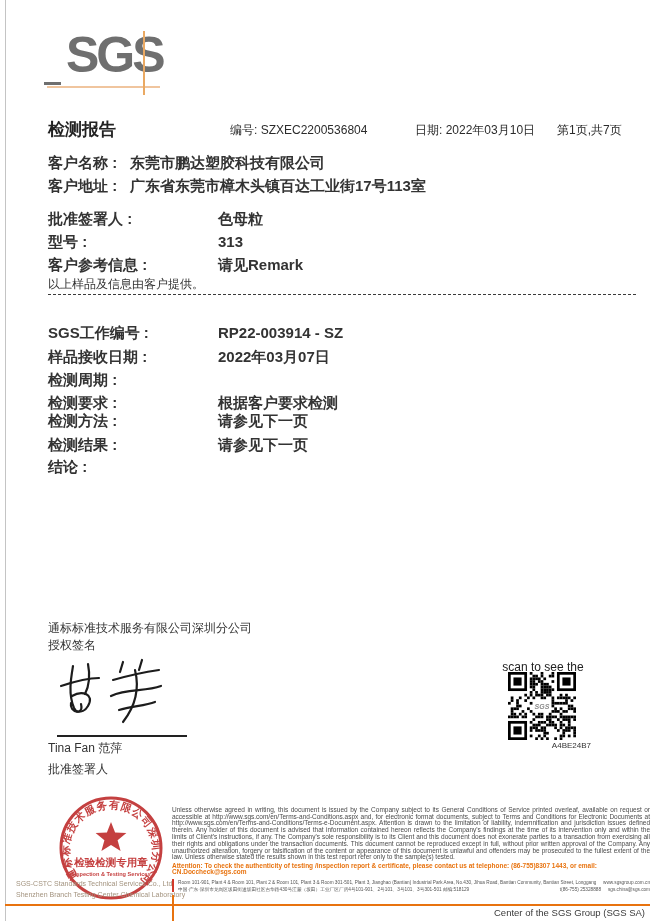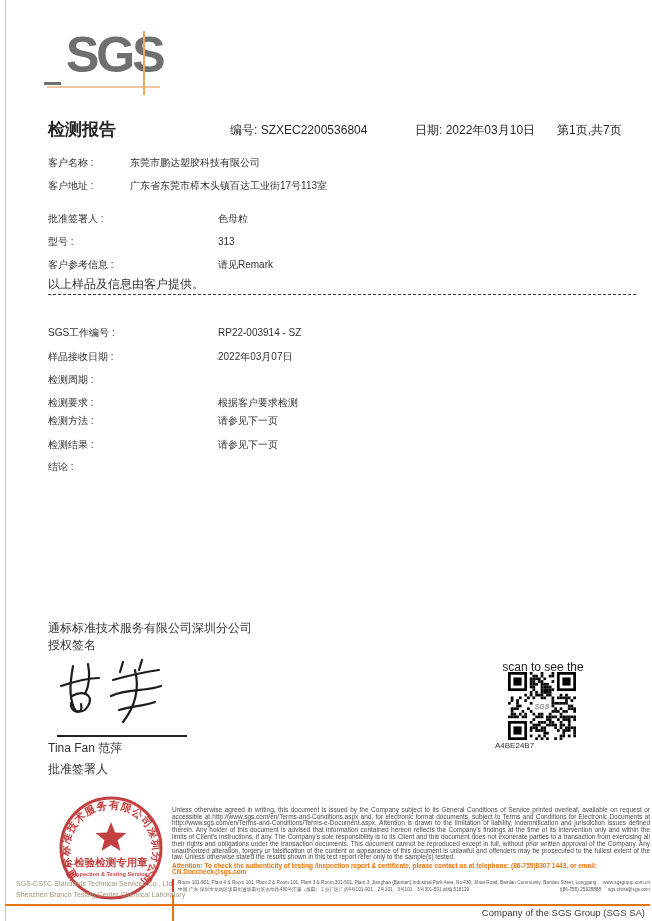--- a/index.html
+++ b/index.html
@@ -16,37 +16,37 @@
   .logo-underscore{position:absolute;left:44px;top:82px;width:17px;height:3px;background:#6f6f6f;}
   .logo-hline{position:absolute;left:47px;top:86px;width:113px;height:2px;background:#f0c59e;}
   .logo-vline{position:absolute;left:143px;top:31px;width:2px;height:64px;background:#eaa963;}
 
   .title{position:absolute;left:48px;top:118px;font-size:17px;font-weight:bold;color:#222;}
   .hdr-no{position:absolute;left:230px;top:122px;font-size:12px;}
   .hdr-date{position:absolute;left:415px;top:122px;font-size:12px;}
   .hdr-page{position:absolute;left:557px;top:122px;font-size:12px;}
 
   
-  .row{position:absolute;left:48px;display:flex;font-size:10px;line-height:15px;color:#333;}
+  .row{position:absolute;left:48px;display:flex;font-size:15px;line-height:15px;color:#333;font-weight:bold;}
   .row .lbl{flex:0 0 170px;}
   .row.narrow .lbl{flex:0 0 82px;}
   .row .val{white-space:nowrap;}
   .row .val.para{white-space:normal;width:412px;line-height:19px;}
   .note{position:absolute;left:48px;font-size:12px;color:#333;}
   .dashline{position:absolute;left:48px;top:294px;width:588px;border-top:1.5px dashed #3a3a3a;}
 
   
   .sig-underline{position:absolute;left:57px;top:735px;width:130px;height:1.5px;background:#222;}
   .sig-svg{position:absolute;left:55px;top:658px;}
 
   
   .qr-caption{position:absolute;left:495px;top:660px;width:96px;text-align:center;
     font-size:12px;color:#222;letter-spacing:0;}
   .qr-box{position:absolute;left:508px;top:672px;width:68px;height:68px;}
-  .qr-code-text{position:absolute;left:495px;top:741px;width:96px;text-align:left;
+  .qr-code-text{position:absolute;left:495px;top:741px;width:96px;text-align:right;
     font-size:8px;color:#333;}
 
   
   .stamp{position:absolute;left:56px;top:794px;opacity:0.92;}
 
   
   .co-line1{position:absolute;left:16px;top:880px;font-size:7px;color:#a3937f;white-space:nowrap;}
   .co-line2{position:absolute;left:16px;top:891px;font-size:7px;color:#a3937f;white-space:nowrap;}
 
   
@@ -387,13 +387,13 @@
     <div class="addr-row">
       <span class="grow">中国·广东·深圳市龙岗区坂田街道坂田社区吉华路430号江灏（坂田）工业厂区厂房4号101-901、2号101、3号101、3号301-501 邮编:518129</span>
       <span class="ext">t(86-755) 25328888</span>
       <span class="ext">sgs.china@sgs.com</span>
     </div>
   </div>
 </div>
 
 <div class="footer-hline"></div>
 <div class="footer-vtick"></div>
-<div class="member">Company of the SGS Group (SGS SA)</div>
+<div class="member">Center of the SGS Group (SGS SA)</div>
 
 </body></html>

